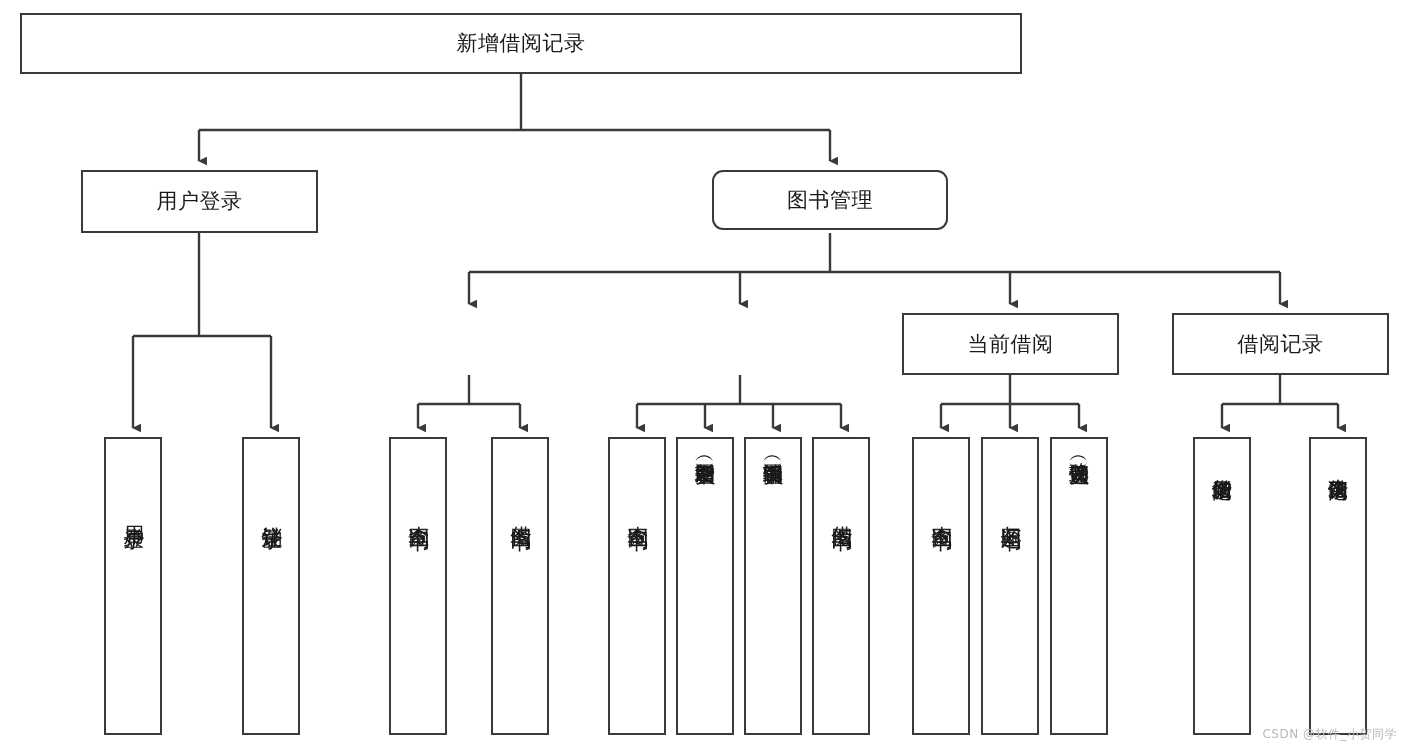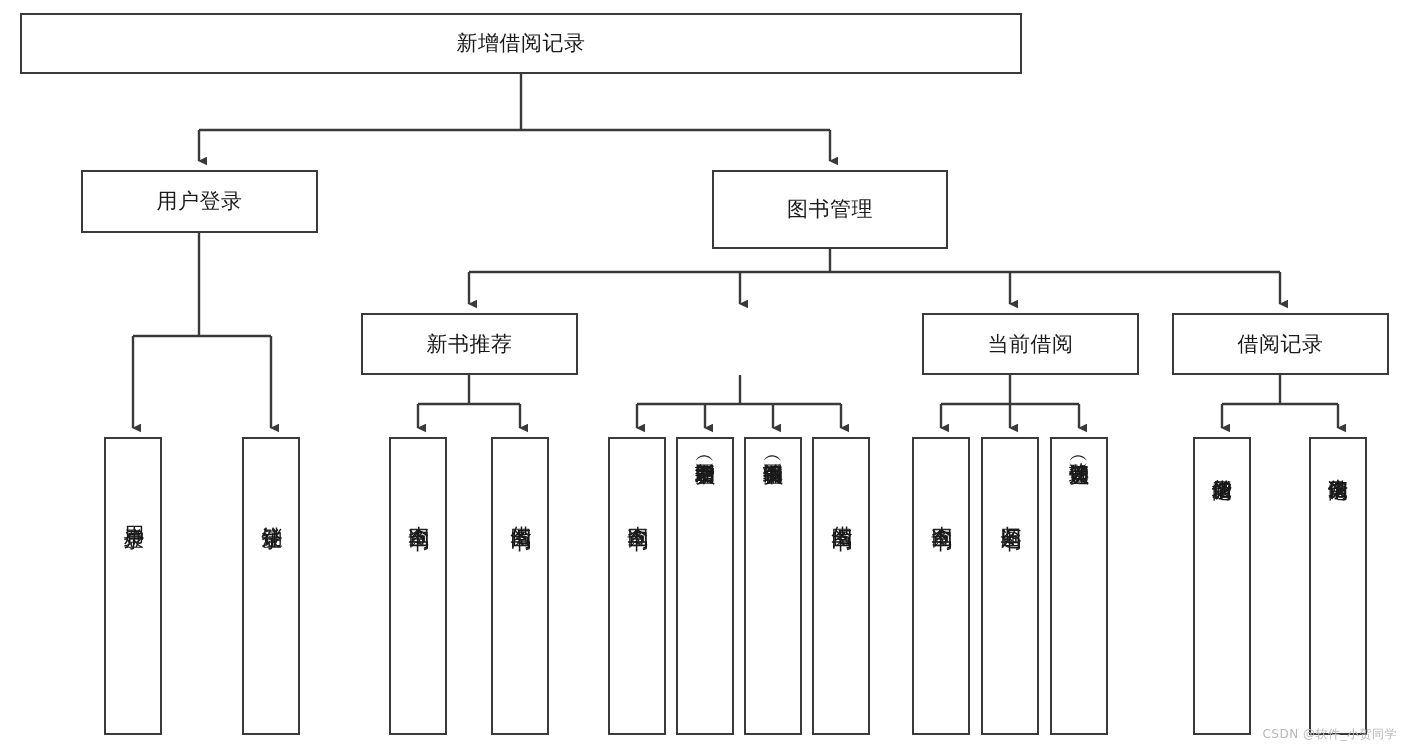--- a/index.html
+++ b/index.html
@@ -130,28 +130,25 @@
     </g>
   </svg>
 
   <div class="node horizontal" style="left:20px; top:13px; width:1002px; height:61px;">
     <span class="label">新增借阅记录</span>
   </div>
 
   <div class="node horizontal" style="left:81px; top:170px; width:237px; height:63px;">
     <span class="label">用户登录</span>
   </div>
-  <div class="node horizontal" style="left:712px; top:170px; width:236px; height:79px;">
+  <div class="node horizontal" style="left:712px; top:170px; width:236px; height:60px;border-radius:11px;">
     <span class="label">图书管理</span>
   </div>
 
-  <div class="node horizontal" style="left:361px; top:313px; width:217px; height:62px;">
-    <span class="label">新书推荐</span>
-  </div>
-  <div class="node horizontal" style="left:902px; top:313px; width:217px; height:62px;margin-left:20px;">
+  <div class="node horizontal" style="left:902px; top:313px; width:217px; height:62px;">
     <span class="label">当前借阅</span>
   </div>
   <div class="node horizontal" style="left:1172px; top:313px; width:217px; height:62px;text-align:right;">
     <span class="label">借阅记录</span>
   </div>
 
   <div class="node vertical" style="left:104px; top:437px; width:58px; height:298px; padding-top:70px;">
     <span class="label">用户登录</span>
   </div>
   <div class="node vertical" style="left:242px; top:437px; width:58px; height:298px; padding-top:70px;">

